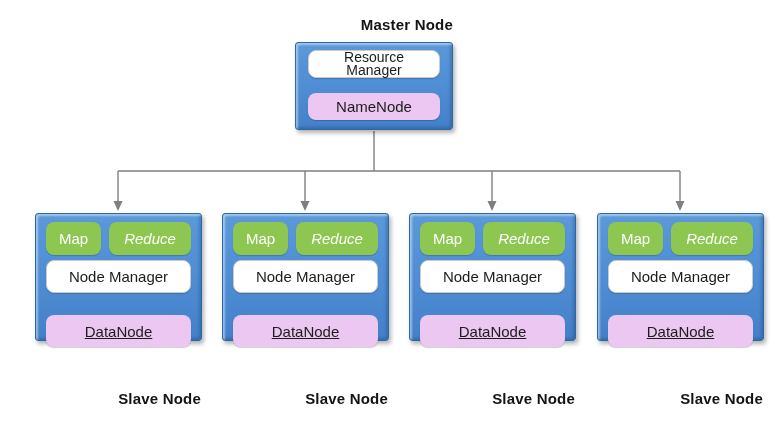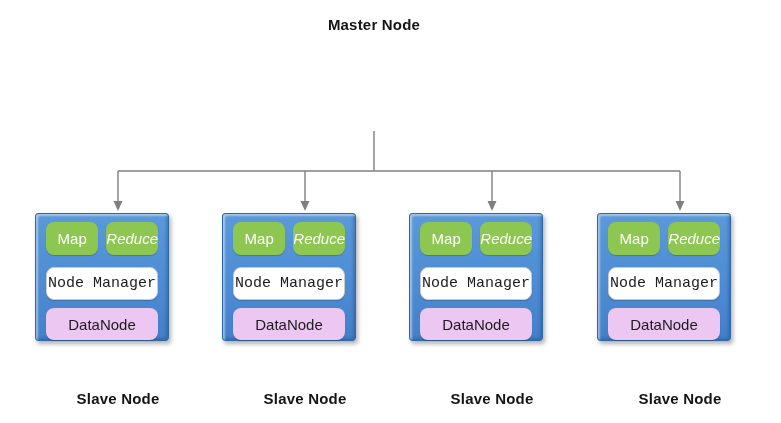--- a/index.html
+++ b/index.html
@@ -9,21 +9,21 @@
     height: 423px;
     background: #ffffff;
     font-family: "Liberation Sans", sans-serif;
     overflow: hidden;
   }
   .node-label {
     position: absolute;
     font-size: 15px;
     font-weight: bold;
     color: #141414;
-    text-align: center;
+    text-align: right;
     letter-spacing: 0.2px;
   }
   .blue-box {
     position: absolute;
     background: linear-gradient(180deg, #5b99da 0%, #4e8cd4 55%, #4380c9 100%);
     border: 1px solid #2d69a5;
     border-radius: 3px;
     box-shadow:
       inset 2px 2px 2px rgba(255,255,255,0.45),
       inset -2px -2px 3px rgba(25,55,105,0.30),
@@ -44,26 +44,26 @@
   .pill.white { background: #ffffff; border: 1px solid #cbcbcb; }
   .pill.pink  { background: #ecc7f2; }
   .pill.green { background: #8dc751; color: #ffffff; }
 
   
   .master-box { left: 295px; top: 42px; width: 158px; height: 88px; padding: 7px 12px 9px 12px; }
   .rm-box { height: 28px; flex-direction: column; font-size: 14px; line-height: 13px; }
   .nn-box { height: 27px; margin-top: 15px; }
 
   
-  .slave-box { top: 213px; width: 134px; height: 128px; padding: 8px 10px 8px 10px; }
+  .slave-box { top: 213px; width: 167px; height: 128px; padding: 8px 10px 8px 10px; }
   .slave-row1 { display: flex; gap: 8px; height: 33px; }
   .map-box { width: 55px; }
   .reduce-box { flex: 1; font-style: italic; }
-  .nm-box { height: 33px; margin-top: 12px; font-family: Liberation Mono, monospace; }
-  .dn-box { height: 32px; margin-top: 8px; }
+  .nm-box { height: 33px; margin-top: 5px; }
+  .dn-box { height: 32px; margin-top: 22px; text-decoration: underline; }
 
   .slave-label { top: 354px; width: 166px; margin-top: 36px; }
   .master-label { left: 295px; top: 16px; width: 158px; }
 
   .connector-svg { position: absolute; left: 0; top: 0; pointer-events: none; }
 </style>
 </head>
 <body>
 
 <div class="canvas">
@@ -80,20 +80,27 @@
     <g fill="#7f7f7f" stroke="none">
       <polygon points="113.5,201 122.5,201 118,211"></polygon>
       <polygon points="300.5,201 309.5,201 305,211"></polygon>
       <polygon points="487.5,201 496.5,201 492,211"></polygon>
       <polygon points="675.5,201 684.5,201 680,211"></polygon>
     </g>
   </svg>
 
   <div class="node-label master-label">Master Node</div>
 
+  <div class="blue-box master-box">
+    <div class="pill white rm-box">
+      <div>Resource</div>
+      <div>Manager</div>
+    </div>
+    <div class="pill pink nn-box">NameNode</div>
+  </div>
 
   <div class="blue-box slave-box" style="left:35px">
     <div class="slave-row1">
       <div class="pill green map-box">Map</div>
       <div class="pill green reduce-box">Reduce</div>
     </div>
     <div class="pill white nm-box">Node Manager</div>
     <div class="pill pink dn-box">DataNode</div>
   </div>
   <div class="node-label slave-label" style="left:35px">Slave Node</div>

